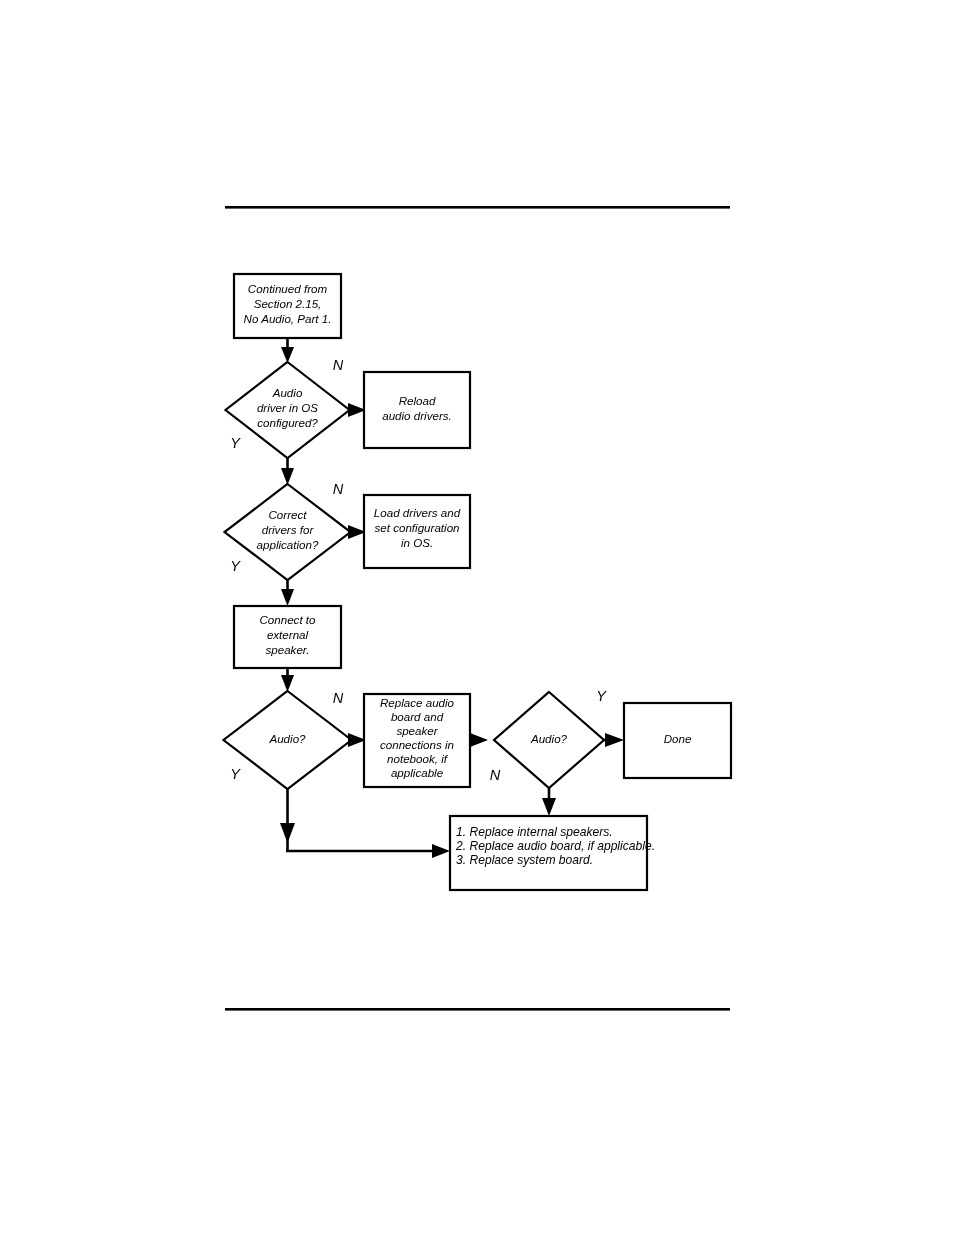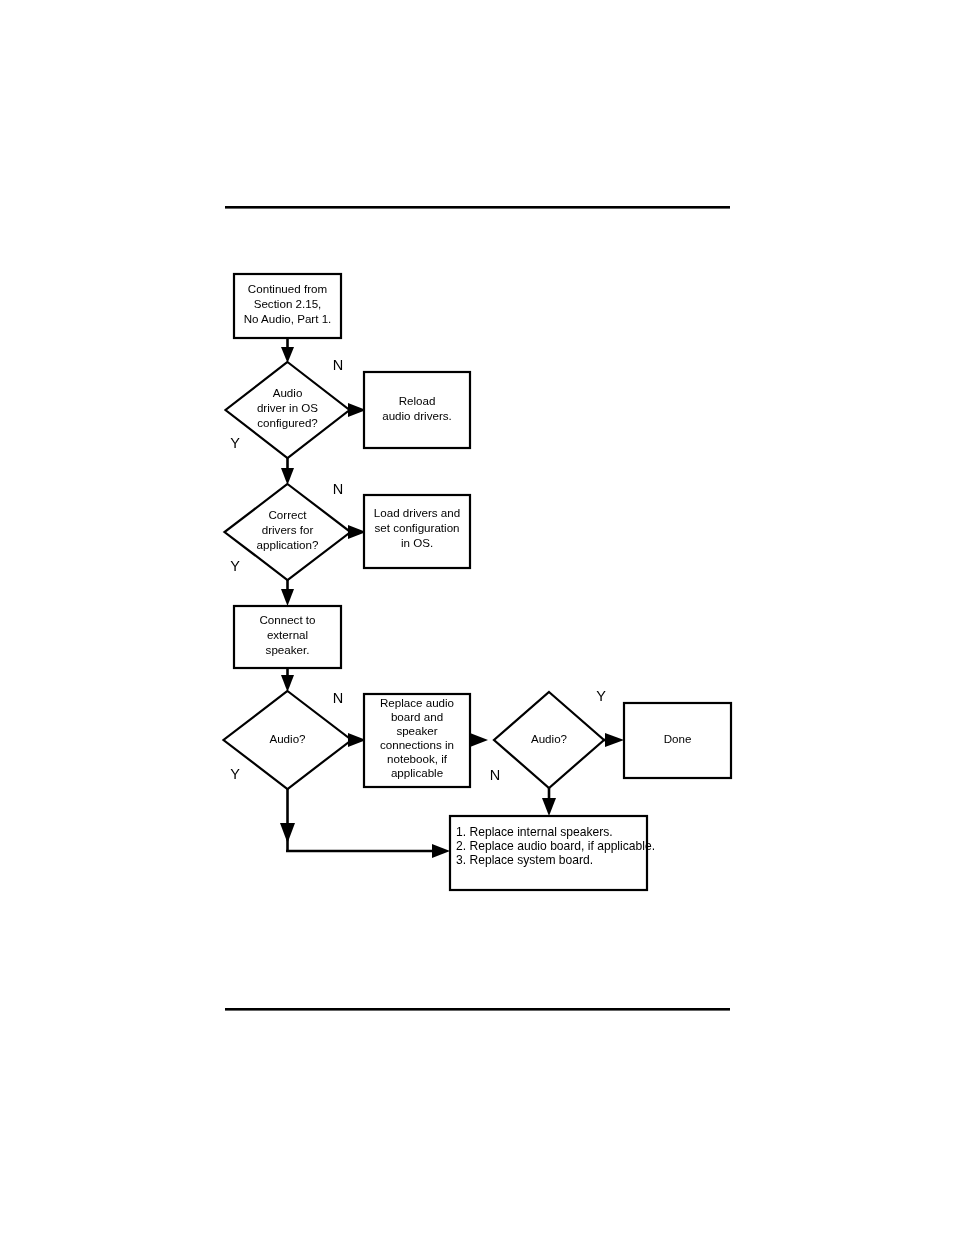--- a/index.html
+++ b/index.html
@@ -12,20 +12,21 @@
     height: 1235px;
     font-family: "Liberation Sans", sans-serif;
     position: relative;
     overflow: hidden;
   }
   #page {
     position: absolute;
     left: 0; top: 0;
     width: 954px;
     height: 1235px;
+    font-style: italic;
   }
   svg#flow {
     position: absolute;
     left: 0; top: 0;
     width: 954px;
     height: 1235px;
     display: block;
   }
   .rule {
     fill: #000000;

